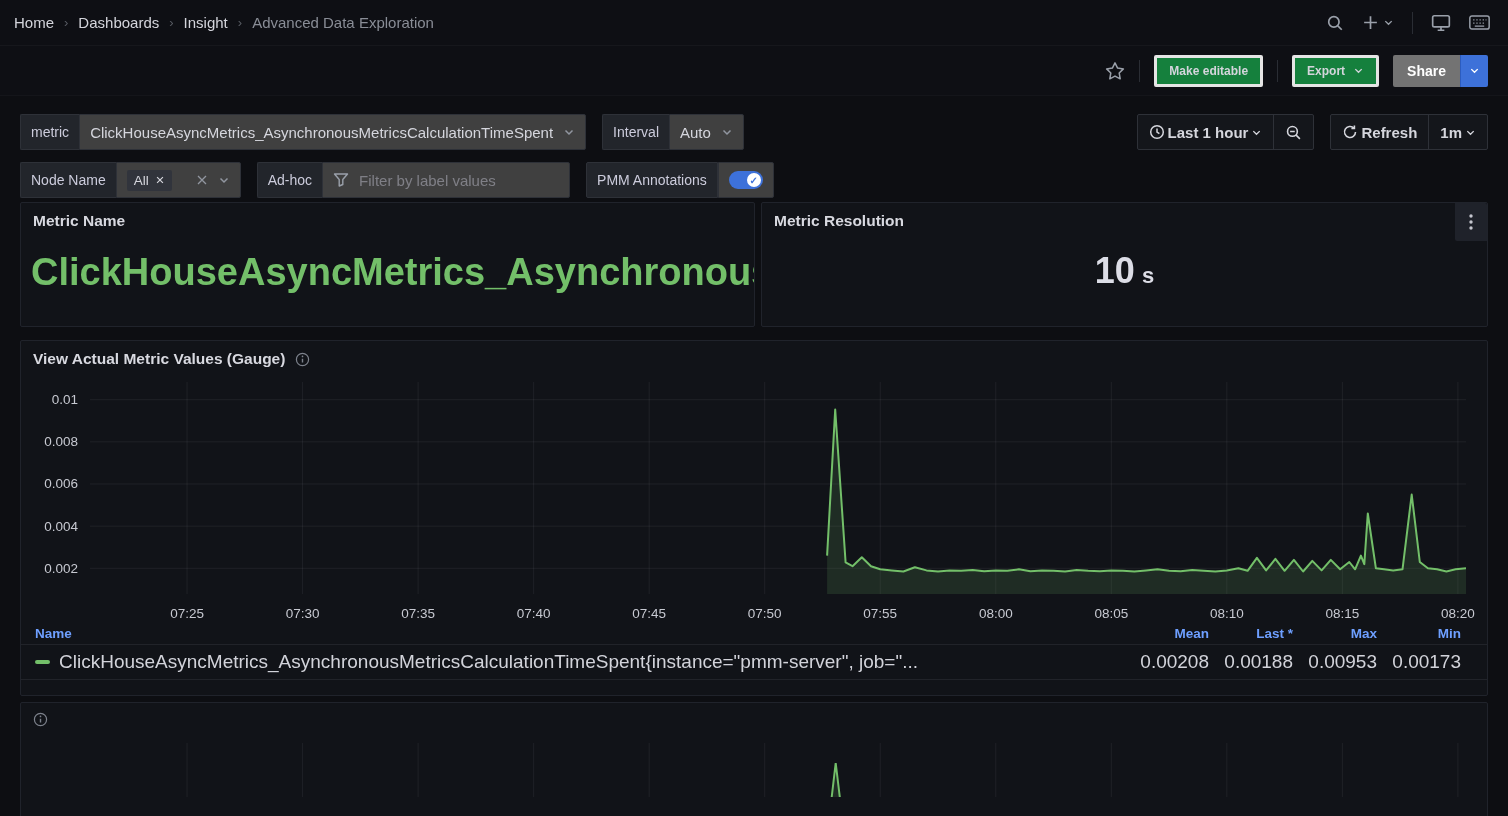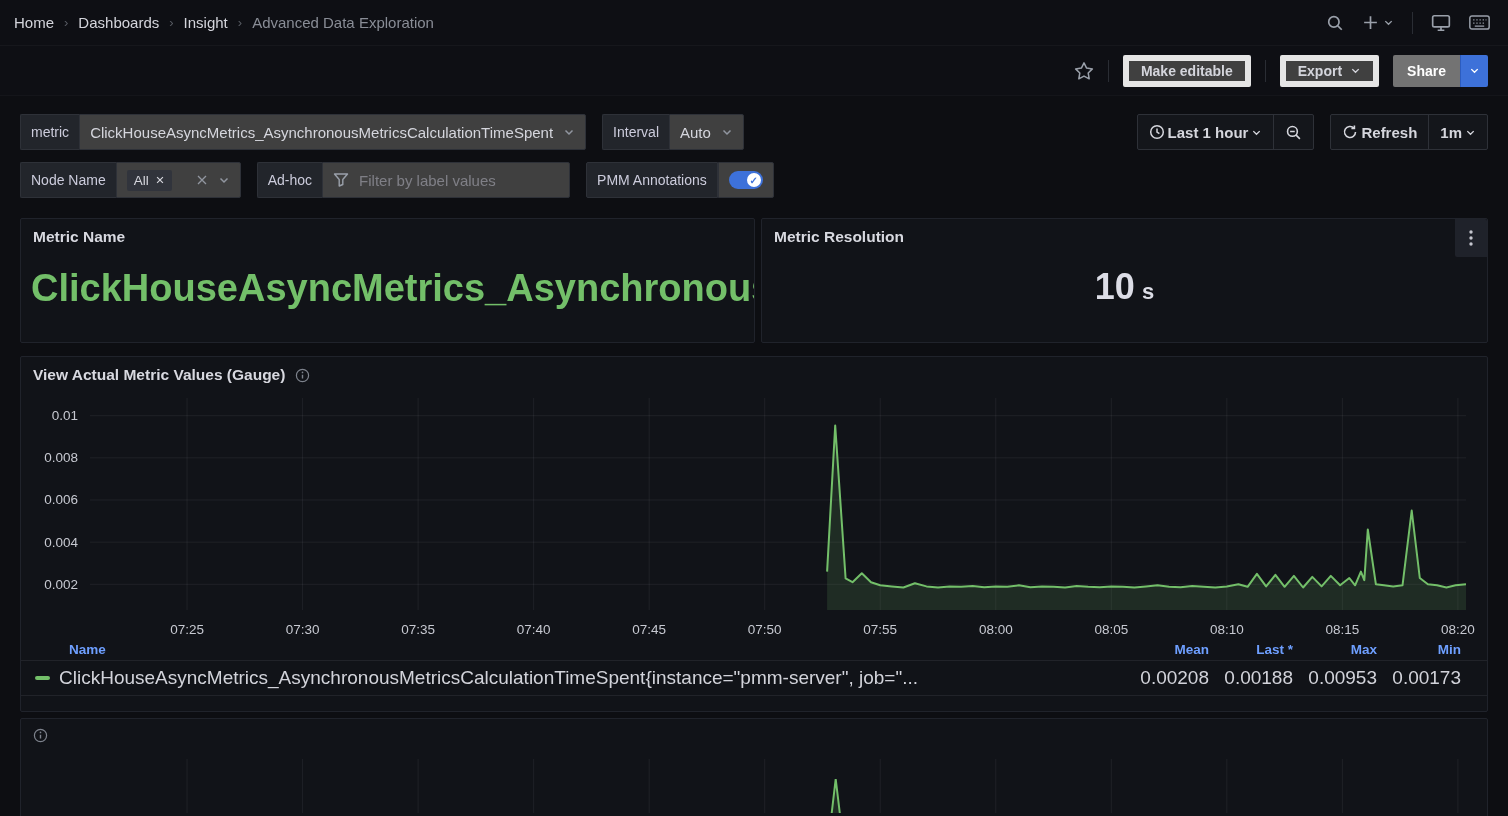--- a/index.html
+++ b/index.html
@@ -12,23 +12,23 @@
        padding:0 18px 0 14px;background:#0e0f14;border-bottom:1px solid #16171c}
   .crumbs{display:flex;align-items:center;gap:10px;font-size:15px}
   .crumb{color:#d4d5dc;cursor:pointer;white-space:nowrap}
   .crumb.current{color:#898d96;cursor:default}
   .crumb-sep{color:#585c64;font-size:13px}
   .nav-actions{display:flex;align-items:center;gap:18px;color:#9aa0aa}
   .icon-btn{display:flex;align-items:center;gap:4px;cursor:pointer;color:#9aa0aa}
   .vdiv{width:1px;height:22px;background:#2a2d34}
   .toolbar{height:50px;display:flex;align-items:center;justify-content:flex-end;
            gap:14px;padding:0 20px;background:#0e0f14;border-bottom:1px solid #14151a}
-  .btn{height:32px;padding:0 12px;border:6px solid #e5e5e5;border-radius:2px;
-       background:#404040;color:#d4d5dc;display:inline-flex;align-items:center;gap:8px;
-       font-size:14px;font-weight:bold;cursor:pointer;white-space:nowrap}
+  .btn{height:32px;padding:0 12px;border:3px solid #e5e5e5;border-radius:2px;
+       background:#15803d;color:#d4d5dc;display:inline-flex;align-items:center;gap:8px;
+       font-size:12px;font-weight:bold;cursor:pointer;white-space:nowrap}
   .btn-share{display:flex;height:32px;border-radius:2px;overflow:hidden;cursor:pointer}
   .share-main{background:#737373;color:#fff;display:flex;align-items:center;
               padding:0 14px;font-weight:bold;font-size:14px}
   .share-caret{background:#3d71d9;border-left:1px solid #2c5cbe;color:#fff;
                display:flex;align-items:center;padding:0 8px}
   .submenu{padding:18px 20px 0;display:flex;flex-direction:column;gap:12px}
   .filter-row{display:flex;align-items:center;gap:16px}
   .control{display:flex;align-items:stretch;height:36px;border-radius:8px}
   .ctl-label{background:#22252b;border:1px solid #2e3138;border-right:none;
              display:flex;align-items:center;padding:0 10px;border-radius:2px 0 0 2px;
@@ -47,40 +47,40 @@
         gap:6px;padding:3px 7px;font-size:13.5px;color:#d5d6dd;cursor:pointer}
   .adhoc-input{background:transparent;border:none;outline:none;color:#d5d6dd;
                font-size:15px;width:200px;font-family:"Liberation Sans",sans-serif}
   .adhoc-input::placeholder{color:rgba(204,204,220,0.45)}
   .toggle{width:34px;height:18px;border-radius:9px;background:#3d71d9;position:relative;cursor:pointer}
   .toggle .knob{position:absolute;right:2px;top:2px;width:14px;height:14px;border-radius:50%;
                 background:#fff;display:flex;align-items:center;justify-content:center;
                 color:#3d71d9;font-size:10px;font-weight:bold}
   .content{padding:0 20px}
   .panel{background:#111318;border:1px solid #20232b;border-radius:2px;position:relative}
-  .row-top{display:flex;gap:6px;margin-top:20px}
+  .row-top{display:flex;gap:6px;margin-top:4px}
   .panel-metric-name{flex:0 0 735px;height:125px;overflow:hidden}
   .panel-metric-res{flex:1;height:125px}
   .panel-title{font-size:15.5px;font-weight:bold;color:#d8d9e0;padding:9px 12px 4px;
                display:flex;align-items:center;gap:10px;cursor:pointer;white-space:nowrap}
   .info-ic{color:#7d828c;display:flex;align-items:center}
   .big-name{font-size:38px;font-weight:bold;color:#73bf69;white-space:nowrap;
             overflow:hidden;padding:18px 0 0 10px;line-height:1.1}
   .stat-wrap{display:flex;align-items:baseline;justify-content:center;margin-top:16px}
   .stat-val{font-size:36px;font-weight:bold;color:#dcdde6}
   .stat-unit{font-size:22px;font-weight:bold;color:#dcdde6;margin-left:7px}
   .kebab{position:absolute;top:0;right:0;width:32px;height:38px;background:#1f222a;
          display:flex;align-items:center;justify-content:center;border-radius:0 2px 0 2px;
          color:#c5c7cf;cursor:pointer}
   .panel-gauge{margin-top:13px;height:356px}
   .panel-counter{margin-top:6px;height:200px}
   .chart-svg{display:block;width:1444px;margin:0 auto}
   .legend-header{display:flex;align-items:center;padding:2px 14px 3px;
                  font-size:13.5px;color:#6e9fff;font-weight:bold}
-  .legend-name-h{margin-left:34px;cursor:pointer}
+  .legend-name-h{cursor:pointer}
   .legend-cols{margin-left:auto;display:flex;padding-right:12px}
   .legend-col{width:84px;text-align:right;cursor:pointer}
   .legend-row{display:flex;align-items:center;padding:6px 14px;font-size:19px;
               border-top:1px solid rgba(204,204,220,0.09);
               border-bottom:1px solid rgba(204,204,220,0.09)}
   .swatch{width:15px;height:4px;border-radius:2px;background:#73bf69;margin-right:9px;flex:0 0 auto}
   .legend-label{color:#d2d3da;white-space:nowrap;overflow:hidden;cursor:pointer;flex:1}
   .legend-vals{display:flex;padding-right:12px}
   .legend-val{width:84px;text-align:right;color:#d2d3da}
   svg{flex:0 0 auto}

